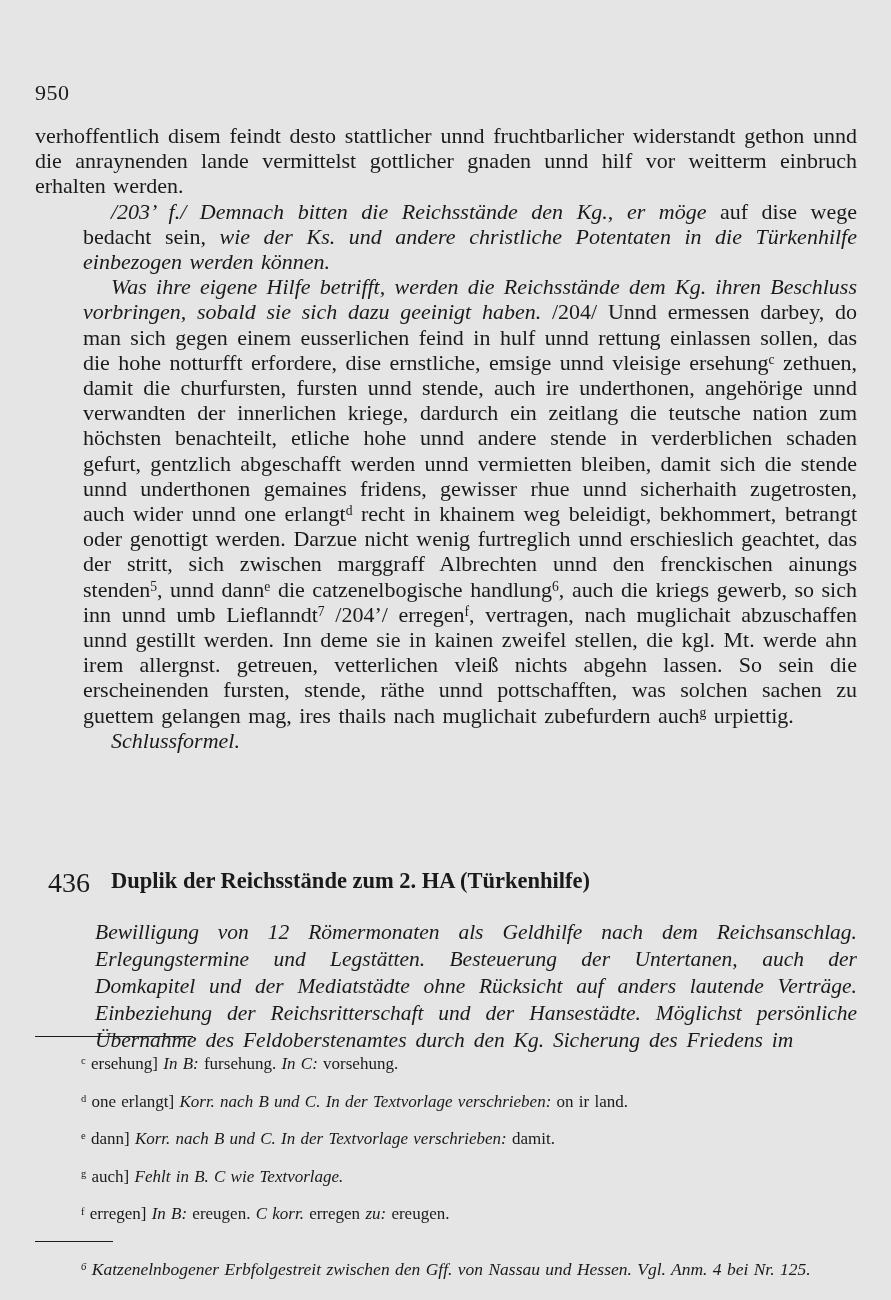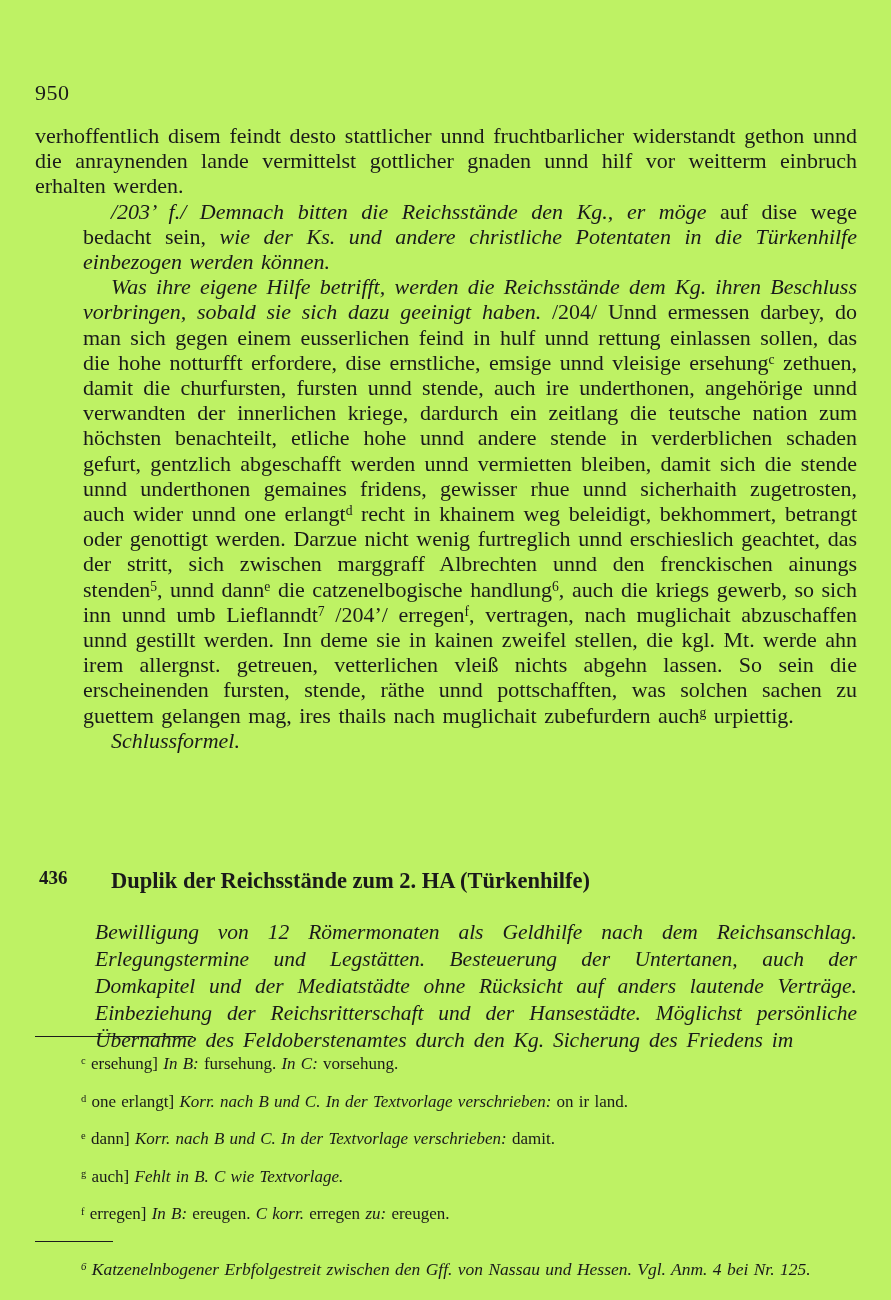--- a/index.html
+++ b/index.html
@@ -10,39 +10,39 @@
     -webkit-font-smoothing:antialiased;
   }
   .pagehead{position:absolute;top:80px;left:35px;width:822px;height:26px;}
   .pagenum{position:absolute;left:0;top:0;font-size:22px;letter-spacing:0.5px;}
   .runhead{display:block;text-align:center;font-size:19.5px;}
   .textblock{position:absolute;top:123px;left:35px;width:822px;}
   .para{margin:0;font-size:22px;line-height:25.2px;text-align:justify;word-spacing:2px;}
   .para.indent{text-indent:28px;margin-left:48px;}
   .entry{position:absolute;top:851px;left:35px;width:822px;}
   .entry-head{position:relative;min-height:28px;}
-  .entry-num{position:absolute;left:4px;top:0;font-weight:bold;font-size:19px;}
+  .entry-num{position:absolute;left:13px;top:0;font-weight:normal;font-size:28px;}
   .entry-title{margin:16px;padding-left:60px;font-weight:bold;font-size:22.5px;line-height:28px;}
   .entry-summary{margin:24px 0 0 60px;font-size:21.5px;line-height:27px;text-align:justify;word-spacing:3.5px;}
   .notes{position:absolute;top:1036px;left:35px;width:822px;}
   .rule{height:0;border:0;border-top:1.7px solid #1c1c1c;margin:0 0 7px 0;}
   .rule-long{width:158px;}
   .rule-short{width:78px;margin-top:10px;}
   .note{margin:16px;text-indent:30px;text-align:justify;}
   #notes-letters .note{font-size:17px;line-height:21.6px;word-spacing:1px;}
   #notes-numbers .note{font-size:17.5px;line-height:22px;word-spacing:1px;}
   .run-r{font-style:normal;}
   .run-i{font-style:italic;}
   .run-sup,.run-supi{font-size:0.62em;position:relative;top:-0.45em;line-height:0;}
   .run-supi{font-style:italic;}
 </style>
 </head>
 <body style="background: rgb(252, 252, 250);">
 
-<div class="page" style="background: #bef264; color: rgb(26, 26, 26);">
+<div class="page" style="background: #e5e5e5; color: rgb(26, 26, 26);">
 
   <header class="pagehead">
     <span class="pagenum">950</span>
   </header>
 
   <main class="textblock">
     <div id="paragraphs">
         <p class="para"><span class="run-r">verhoffentlich disem feindt desto stattlicher unnd fruchtbarlicher widerstandt gethon unnd die anraynenden lande vermittelst gottlicher gnaden unnd hilf vor weitterm einbruch erhalten werden.</span></p>
         <p class="para indent"><span class="run-i">/203’ f./ Demnach bitten die Reichsstände den Kg., er möge </span><span class="run-r">auf dise wege bedacht sein, </span><span class="run-i">wie der Ks. und andere christliche Potentaten in die Türkenhilfe einbezogen werden können.</span></p>
         <p class="para indent"><span class="run-i">Was ihre eigene Hilfe betrifft, werden die Reichsstände dem Kg. ihren Beschluss vorbringen, sobald sie sich dazu geeinigt haben. </span><span class="run-r">/204/ Unnd ermessen darbey, do man sich gegen einem eusserlichen feind in hulf unnd rettung einlassen sollen, das die hohe notturfft erfordere, dise ernstliche, emsige unnd vleisige ersehung</span><span class="run-sup">c</span><span class="run-r"> zethuen, damit die churfursten, fursten unnd stende, auch ire underthonen, angehörige unnd verwandten der innerlichen kriege, dardurch ein zeitlang die teutsche nation zum höchsten benachteilt, etliche hohe unnd andere stende in verderblichen schaden gefurt, gentzlich abgeschafft werden unnd vermietten bleiben, damit sich die stende unnd underthonen gemaines fridens, gewisser rhue unnd sicherhaith zugetrosten, auch wider unnd one erlangt</span><span class="run-sup">d</span><span class="run-r"> recht in khainem weg beleidigt, bekhommert, betrangt oder genottigt werden. Darzue nicht wenig furtreglich unnd erschieslich geachtet, das der stritt, sich zwischen marggraff Albrechten unnd den frenckischen ainungs stenden</span><span class="run-sup">5</span><span class="run-r">, unnd dann</span><span class="run-sup">e</span><span class="run-r"> die catzenelbogische handlung</span><span class="run-sup">6</span><span class="run-r">, auch die kriegs gewerb, so sich inn unnd umb Lieflanndt</span><span class="run-sup">7</span><span class="run-r"> /204’/ erregen</span><span class="run-sup">f</span><span class="run-r">, vertragen, nach muglichait abzuschaffen unnd gestillt werden. Inn deme sie in kainen zweifel stellen, die kgl. Mt. werde ahn irem allergnst. getreuen, vetterlichen vleiß nichts abgehn lassen. So sein die erscheinenden fursten, stende, räthe unnd pottschafften, was solchen sachen zu guettem gelangen mag, ires thails nach muglichait zubefurdern auch</span><span class="run-sup">g</span><span class="run-r"> urpiettig.</span></p>

